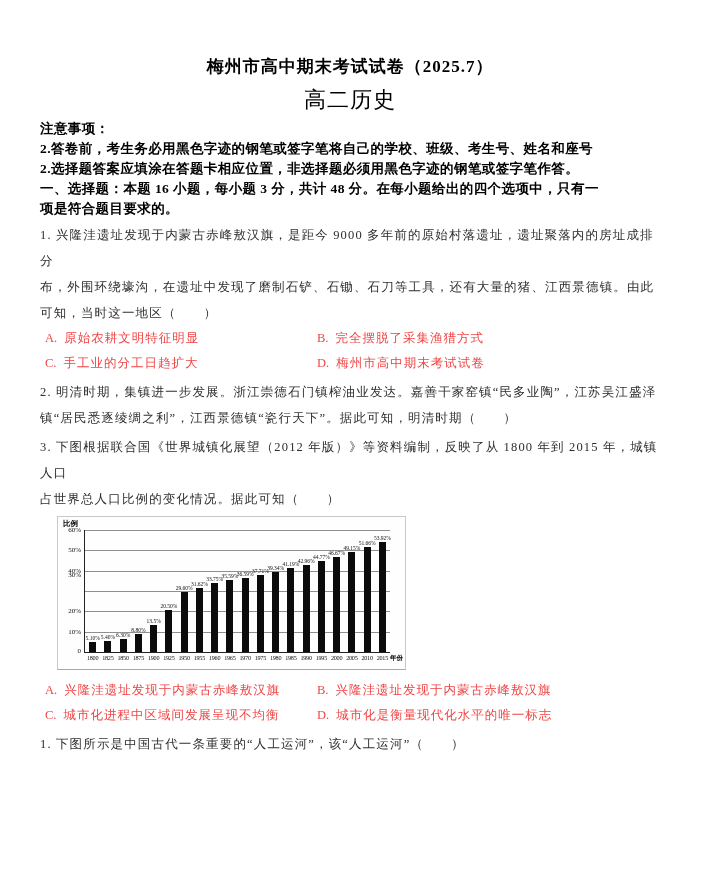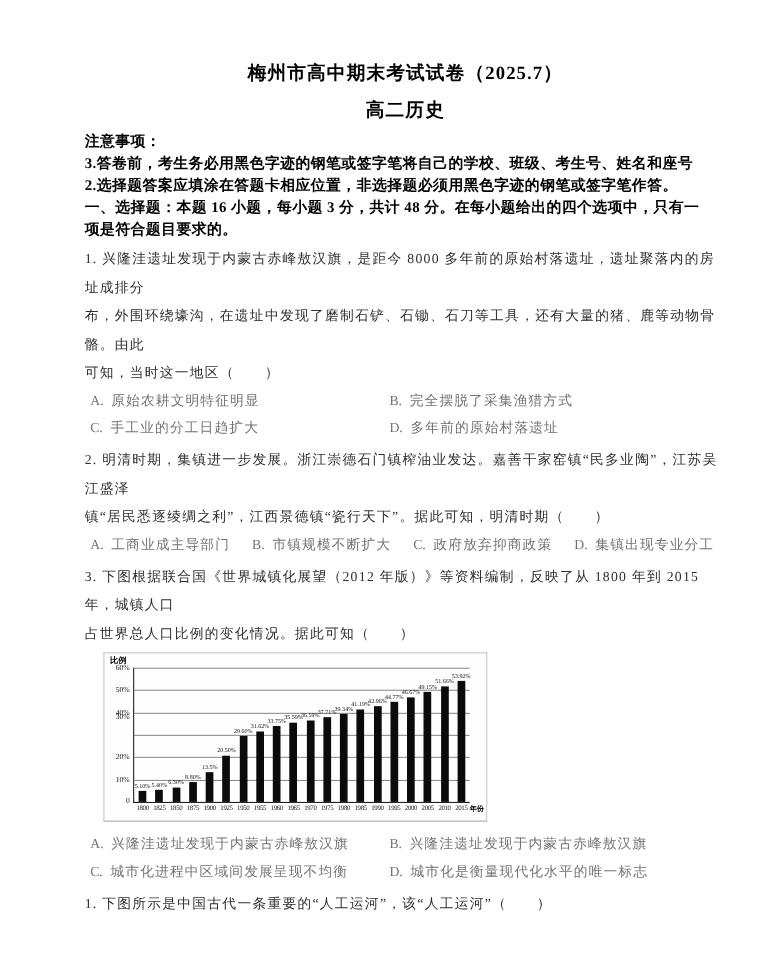--- a/index.html
+++ b/index.html
@@ -1,28 +1,28 @@
 <!DOCTYPE html>
 <html><head>
 <meta charset="utf-8">
 <style>
   html,body{margin:0;padding:0;}
   body{
     width:701px;height:877px;background:#ffffff;overflow:hidden;
     font-family:"Liberation Serif","DejaVu Serif",serif;color:#000;
   }
-  .page{padding:56px 41px 0 40px;margin-left:37px;}
+  .page{padding:56px 41px 0 40px;}
   .title{font-size:17px;font-weight:bold;text-align:center;letter-spacing:1px;margin:0 0 11px 0;line-height:22px;}
-  .subtitle{font-size:17px;font-weight:bold;text-align:center;letter-spacing:1px;margin:0 0 8px 0;line-height:22px;}
+  .subtitle{font-size:22px;font-weight:normal;text-align:center;letter-spacing:1px;margin:0 0 8px 0;line-height:22px;}
   .bline{font-size:13.5px;font-weight:bold;line-height:20px;letter-spacing:0.4px;}
   .q{margin-top:3px;}
   .qline{font-size:12.5px;line-height:26px;color:#2e2e2e;letter-spacing:1.15px;}
   .optrow2{display:grid;grid-template-columns:272px 1fr;padding-left:5px;}
   .optrow1{display:flex;gap:20px;padding-left:5px;}
-  .opt{font-size:12.5px;line-height:25px;color:#737373;letter-spacing:1px;white-space:nowrap;}
+  .opt{font-size:12.5px;line-height:25px;color:#ef4444;letter-spacing:1px;white-space:nowrap;}
   .opt .lab{margin-right:7px;letter-spacing:0;}
   
   #chart-box{position:relative;width:347px;height:152px;border:1px solid #c9c9c9;border-bottom-color:#a8a8a8;margin:4px 0 8px 17px;background:#fefefe;}
   .chart-ylabel{position:absolute;left:5px;top:2px;font-size:7.5px;font-weight:bold;}
   .chart-xlabel{position:absolute;right:2px;top:137px;font-size:6.5px;font-weight:bold;}
   #chart-plot{position:absolute;left:26px;top:13px;width:305px;height:122px;border-left:1px solid #222;border-bottom:1px solid #222;}
   .gridline{position:absolute;left:0;width:100%;height:1px;background:#8f8f8f;}
   .ytick{position:absolute;left:0;width:23px;text-align:right;font-size:7px;line-height:8px;color:#111;}
   .bar{position:absolute;width:7px;background:#0b0b0b;}
   .vlabel{position:absolute;width:32px;text-align:center;font-size:5.5px;line-height:7px;white-space:nowrap;color:#111;}
@@ -30,46 +30,40 @@
 </style>
 </head>
 <body>
 
 <div class="page">
 
   <div class="title">梅州市高中期末考试试卷（2025.7）</div>
   <div class="subtitle">高二历史</div>
 
   <div class="bline">注意事项：</div>
-  <div class="bline">3.答卷前，考生务必用黑色字迹的钢笔或签字笔将自己的学校、班级、考生号、姓名和座号</div>
+  <div class="bline">2.答卷前，考生务必用黑色字迹的钢笔或签字笔将自己的学校、班级、考生号、姓名和座号</div>
   <div class="bline">2.选择题答案应填涂在答题卡相应位置，非选择题必须用黑色字迹的钢笔或签字笔作答。</div>
   <div class="bline">一、选择题：本题 16 小题，每小题 3 分，共计 48 分。在每小题给出的四个选项中，只有一</div>
   <div class="bline">项是符合题目要求的。</div>
 
   <section class="q">
-    <div class="qline">1. 兴隆洼遗址发现于内蒙古赤峰敖汉旗，是距今 8000 多年前的原始村落遗址，遗址聚落内的房址成排分</div>
-    <div class="qline">布，外围环绕壕沟，在遗址中发现了磨制石铲、石锄、石刀等工具，还有大量的猪、鹿等动物骨骼。由此</div>
+    <div class="qline">1. 兴隆洼遗址发现于内蒙古赤峰敖汉旗，是距今 9000 多年前的原始村落遗址，遗址聚落内的房址成排分</div>
+    <div class="qline">布，外围环绕壕沟，在遗址中发现了磨制石铲、石锄、石刀等工具，还有大量的猪、江西景德镇。由此</div>
     <div class="qline">可知，当时这一地区（　　）</div>
     <div class="optrow2">
       <div class="opt"><span class="lab">A.</span><span>原始农耕文明特征明显</span></div>
       <div class="opt"><span class="lab">B.</span><span>完全摆脱了采集渔猎方式</span></div>
       <div class="opt"><span class="lab">C.</span><span>手工业的分工日趋扩大</span></div>
-      <div class="opt"><span class="lab">D.</span><span>多年前的原始村落遗址</span></div>
+      <div class="opt"><span class="lab">D.</span><span>梅州市高中期末考试试卷</span></div>
     </div>
   </section>
 
   <section class="q">
     <div class="qline">2. 明清时期，集镇进一步发展。浙江崇德石门镇榨油业发达。嘉善干家窑镇“民多业陶”，江苏吴江盛泽</div>
     <div class="qline">镇“居民悉逐绫绸之利”，江西景德镇“瓷行天下”。据此可知，明清时期（　　）</div>
-    <div class="optrow1">
-      <div class="opt"><span class="lab">A.</span><span>工商业成主导部门</span></div>
-      <div class="opt"><span class="lab">B.</span><span>市镇规模不断扩大</span></div>
-      <div class="opt"><span class="lab">C.</span><span>政府放弃抑商政策</span></div>
-      <div class="opt"><span class="lab">D.</span><span>集镇出现专业分工</span></div>
-    </div>
   </section>
 
   <section class="q">
     <div class="qline">3. 下图根据联合国《世界城镇化展望（2012 年版）》等资料编制，反映了从 1800 年到 2015 年，城镇人口</div>
     <div class="qline">占世界总人口比例的变化情况。据此可知（　　）</div>
 
     <div id="chart-box">
       <div class="chart-ylabel">比例</div>
       <div id="chart-plot">
           <div class="gridline" style="top: 101.667px;"></div>

